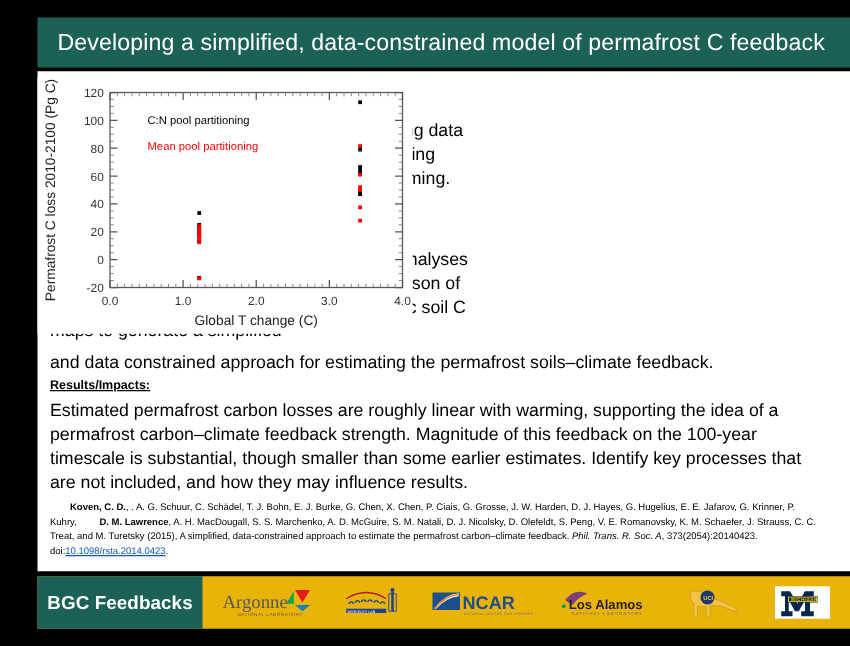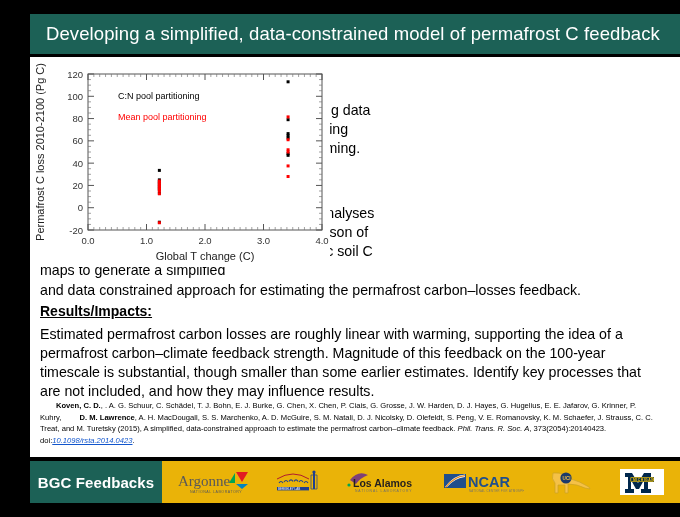--- a/index.html
+++ b/index.html
@@ -24,37 +24,37 @@
     padding-left:16px;white-space:nowrap;
   }
   
   .body-panel{
     position:absolute;left:14px;top:57px;width:652px;height:400px;
     background:#ffffff;
     box-sizing:border-box;
     padding:6px 10px 0 10px;
   }
   .sec-head{
-    font-size:14px;font-weight:bold;color:#000;
+    font-size:10px;font-weight:bold;color:#000;
     text-decoration:underline;margin:0 0 1px 0;line-height:1.25;
   }
   .para{
     font-size:14.2px;color:#000;line-height:1.345;margin:0;
   }
   .left-col{
     position:absolute;left:24px;top:63px;width:338px;
   }
   
   .citation{
     position:absolute;left:24px;top:400px;width:614px;
     font-size:7.6px;line-height:1.52;color:#000;
   }
   .citation b{font-weight:bold;margin-left:16px;}
   .citation i{font-style:italic;}
-  .citation a{color:#1155cc;text-decoration:underline;font-style:italic;}
+  .citation a{color:#1155cc;text-decoration:underline;}
   
   .chart-wrap{
     position:absolute;left:358px;top:62px;width:300px;height:205px;
     background:#ffffff;
   }
   .chart-svg{display:block;}
   
   .footer{
     position:absolute;left:14px;top:461px;width:652px;height:42px;
     background:#eab308;display:flex;align-items:stretch;
@@ -82,21 +82,21 @@
     <div class="left-col" style="left:10px;top:6px;width:338px;">
       <div class="sec-head">Objective:</div>
       <p class="para">Estimate the magnitude of the carbon-climate feedback from permafrost soils, by synthesizing data on soil C stocks, decomposability, and combining these with model estimates of permafrost warming.</p>
     </div>
 
     <div style="position:absolute;left:10px;top:128px;width:346px;">
       <div class="sec-head">Approach:</div>
       <p class="para">A “synthesis of syntheses” to combine meta-analyses of permafrost incubation data, an intercomparison of permafrost soil thermal models, and pan-Arctic soil C maps to generate a simplified</p>
     </div>
     <div style="position:absolute;left:10px;top:224px;width:614px;">
-      <p class="para">and data constrained approach for estimating the permafrost carbon–losses feedback.</p>
+      <p class="para">and data constrained approach for estimating the permafrost soils–climate feedback.</p>
     </div>
 
     <div style="position:absolute;left:10px;top:246px;width:616px;">
       <div class="sec-head">Results/Impacts:</div>
       <p class="para" style="margin-top:4px;">Estimated permafrost carbon losses are roughly linear with warming, supporting the idea of a permafrost carbon–climate feedback strength.  Magnitude of this feedback on the 100-year timescale is substantial, though smaller than some earlier estimates.  Identify key processes that are not included, and how they may influence results.</p>
     </div>
 
     <div class="citation" style="left:10px;top:343px;">
       <b>Koven, C. D.</b><span>, . A. G. Schuur, C. Schädel, T. J. Bohn, E. J. Burke, G. Chen, X. Chen, P. Ciais, G. Grosse, J. W. Harden, D. J. Hayes, G. Hugelius, E. E. Jafarov, G. Krinner, P. Kuhry, </span><b>D. M. Lawrence</b><span>, A. H. MacDougall, S. S. Marchenko, A. D. McGuire, S. M. Natali, D. J. Nicolsky, D. Olefeldt, S. Peng, V. E. Romanovsky, K. M. Schaefer, J. Strauss, C. C. Treat, and M. Turetsky (2015),  A simplified, data-constrained approach to estimate the permafrost carbon–climate feedback. </span><i>Phil. Trans. R. Soc. A</i><span>, 373(2054):20140423.  doi:</span><a href="#">10.1098/rsta.2014.0423</a><span>.</span>
     </div>
@@ -329,38 +329,38 @@
           </g>
           <rect x="4" y="20" width="32" height="3.4" fill="#1f3f8f"></rect>
           <text x="5" y="23" font-family="Liberation Sans, sans-serif" font-size="3" fill="#ffffff">BERKELEY LAB</text>
           <rect x="40" y="6" width="2" height="16" fill="#1f3f8f"></rect>
           <circle cx="41" cy="5" r="1.6" fill="#1f3f8f"></circle>
           <path d="M38 8 L44 8 L44 22 L38 22 Z" fill="none" stroke="#1f3f8f" stroke-width="0.7"></path>
         </svg>
       </div>
 
       <div class="logo">
-        <svg width="78" height="28" viewBox="0 0 78 28">
-          <path d="M6 12 Q14 2 24 7 Q16 10 12 16 Q9 14 6 12 Z" fill="#6b2b8c" opacity="0.85"></path>
-          <circle cx="5" cy="17" r="1.6" fill="#00a651"></circle>
-          <text x="9" y="19" font-family="Liberation Sans, sans-serif" font-size="10.5" font-weight="bold" fill="#231f20">Los Alamos</text>
-          <text x="11" y="24" font-family="Liberation Sans, sans-serif" font-size="3.4" fill="#6d6e71" letter-spacing="0.9">NATIONAL LABORATORY</text>
-        </svg>
-      </div>
-
-      <div class="logo">
         <svg width="82" height="28" viewBox="0 0 82 28">
           <path d="M2 6 L24 6 L24 20 L2 20 Z" fill="#1f4e8c"></path>
           <path d="M3 19 Q12 7 23 6.5 L23 9 Q13 10 5 19 Z" fill="#ffffff"></path>
           <path d="M3.5 19.4 Q12.5 8.2 23 7.6" stroke="#e08a24" stroke-width="1.1" fill="none"></path>
           <text x="26" y="19" font-family="Liberation Sans, sans-serif" font-size="14.5" font-weight="bold" fill="#1f4e8c">NCAR</text>
           <text x="27" y="24" font-family="Liberation Sans, sans-serif" font-size="2.7" fill="#6d6e71" letter-spacing="0.4">NATIONAL CENTER FOR ATMOSPHERIC RESEARCH</text>
         </svg>
       </div>
 
+      <div class="logo">
+        <svg width="78" height="28" viewBox="0 0 78 28">
+          <path d="M6 12 Q14 2 24 7 Q16 10 12 16 Q9 14 6 12 Z" fill="#6b2b8c" opacity="0.85"></path>
+          <circle cx="5" cy="17" r="1.6" fill="#00a651"></circle>
+          <text x="9" y="19" font-family="Liberation Sans, sans-serif" font-size="10.5" font-weight="bold" fill="#231f20">Los Alamos</text>
+          <text x="11" y="24" font-family="Liberation Sans, sans-serif" font-size="3.4" fill="#6d6e71" letter-spacing="0.9">NATIONAL LABORATORY</text>
+        </svg>
+      </div>
+
 
       <div class="logo">
         <svg width="52" height="30" viewBox="0 0 52 30">
           <path d="M8 6 Q6 12 10 16 L10 26 L13 26 L13 18 L20 18 L20 26 L23 26 L23 17 Q32 17 40 21 L45 22 L44 20 Q34 14 26 12 Q20 5 8 6 Z" fill="#f5c147" stroke="#c9a227" stroke-width="0.7"></path>
           <circle cx="21" cy="11" r="5.6" fill="#1b3a6b"></circle>
           <text x="17.6" y="13" font-family="Liberation Sans, sans-serif" font-size="4.6" font-weight="bold" fill="#f5c147">UCI</text>
         </svg>
       </div>
 
       <div class="logo">

